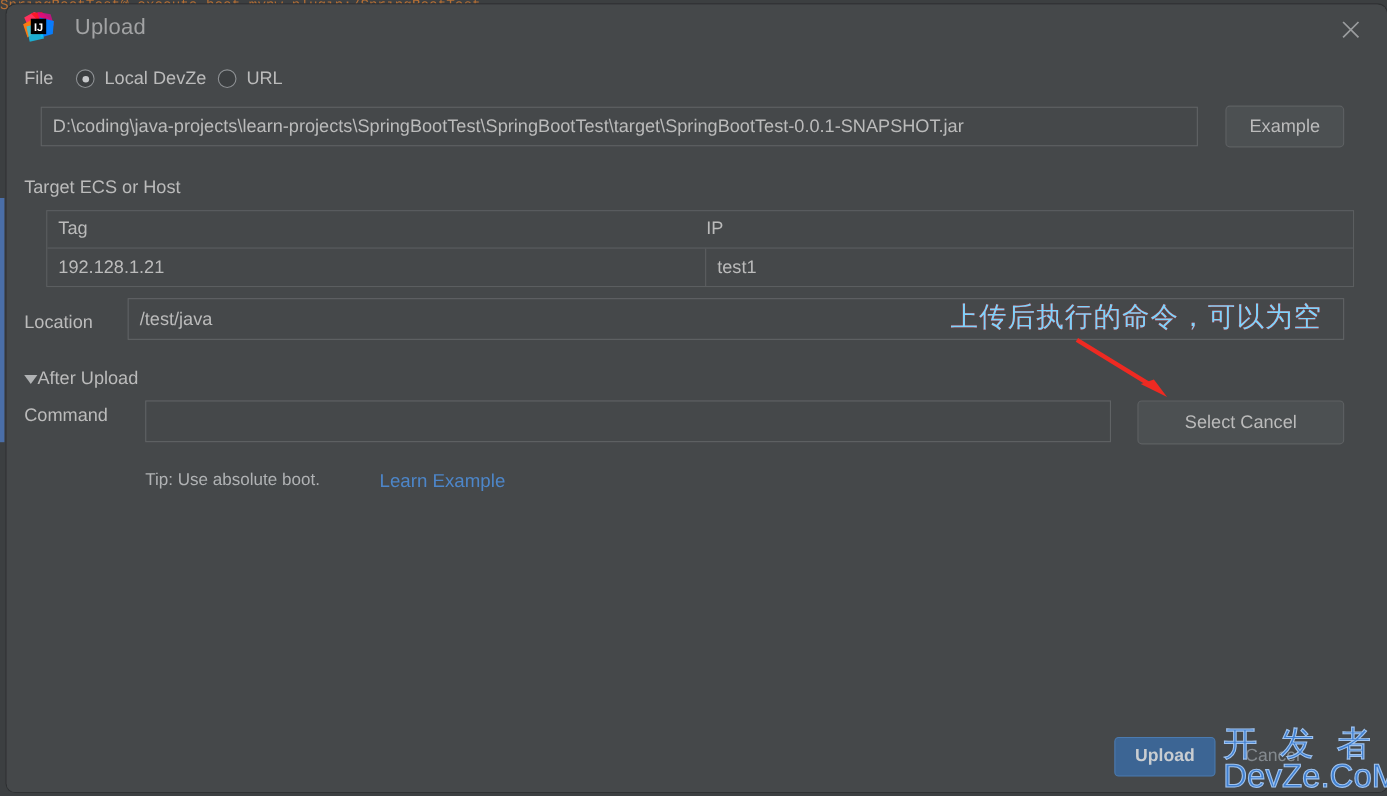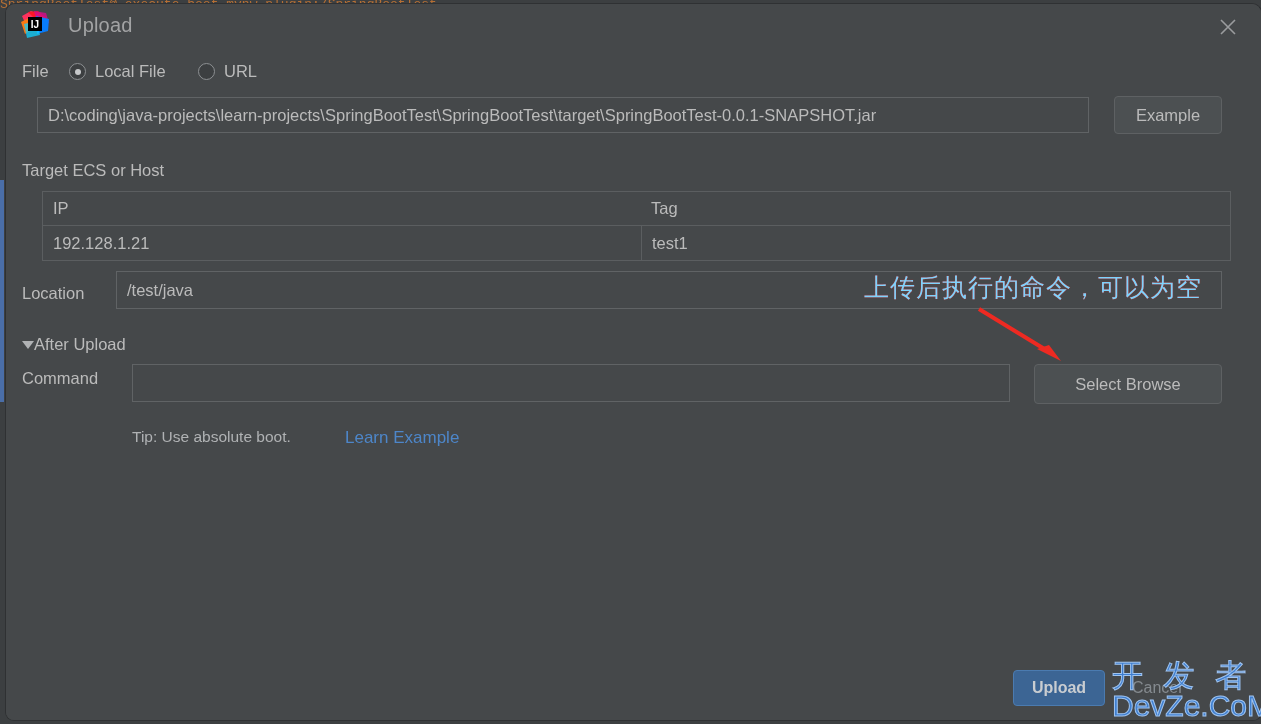--- a/index.html
+++ b/index.html
@@ -351,57 +351,57 @@
           <svg width="30" height="30" viewBox="0 0 30 30">
             <path d="M8 8 L22 22 M22 8 L8 22" stroke="#9a9c9e" stroke-width="1.6" fill="none"></path>
           </svg>
         </div>
       </div>
 
       <div class="lbl" style="left:16px; top:58px;">File</div>
 
       <div class="radio-wrap" style="left:63px; top:58px;">
         <span class="radio checked"></span>
-        <span class="radio-label">Local File</span>
+        <span class="radio-label">Local DevZe</span>
       </div>
 
       <div class="radio-wrap" style="left:192px; top:58px;">
         <span class="radio"></span>
         <span class="radio-label">URL</span>
       </div>
 
       <div class="field" style="left:31px; top:93px; width:1052px; height:36px;">D:\coding\java-projects\learn-projects\SpringBootTest\SpringBootTest\target\SpringBootTest-0.0.1-SNAPSHOT.jar</div>
 
       <div class="btn" style="left:1108px; top:92px; width:108px; height:38px;">Example</div>
 
       <div class="lbl" style="left:16px; top:157px;">Target ECS or Host</div>
 
       <div class="table">
         <div class="trow header">
+          <div class="tcell col-tag">Tag</div>
           <div class="tcell col-ip">IP</div>
-          <div class="tcell col-tag">Tag</div>
         </div>
         <div class="trow">
           <div class="tcell col-ip">192.128.1.21</div>
           <div class="tcell col-tag">test1</div>
         </div>
       </div>
 
       <div class="lbl" style="left:16px; top:280px;">Location</div>
       <div class="field" style="left:110px; top:267px; width:1106px; height:38px;">/test/java</div>
 
       <div class="section-toggle" style="left:16px; top:331px;">
         <span class="tri"></span>
         <span class="section-title">After Upload</span>
       </div>
 
       <div class="lbl" style="left:16px; top:365px;">Command</div>
       <div class="field" style="left:126px; top:360px; width:878px; height:38px;"></div>
 
-      <div class="btn" style="left:1028px; top:360px; width:188px; height:40px;">Select Browse</div>
+      <div class="btn" style="left:1028px; top:360px; width:188px; height:40px;">Select Cancel</div>
 
       <div class="tip" style="left:126px; top:424px;">Tip: Use absolute boot.</div>
       <div class="link" style="left:339px; top:424px;">Learn Example</div>
 
       <div class="btn primary" style="left:1007px; top:666px; width:92px; height:36px;">Upload</div>
       <div class="cancel-ghost">Cancel</div>
 
     </div>
   </div>
 

